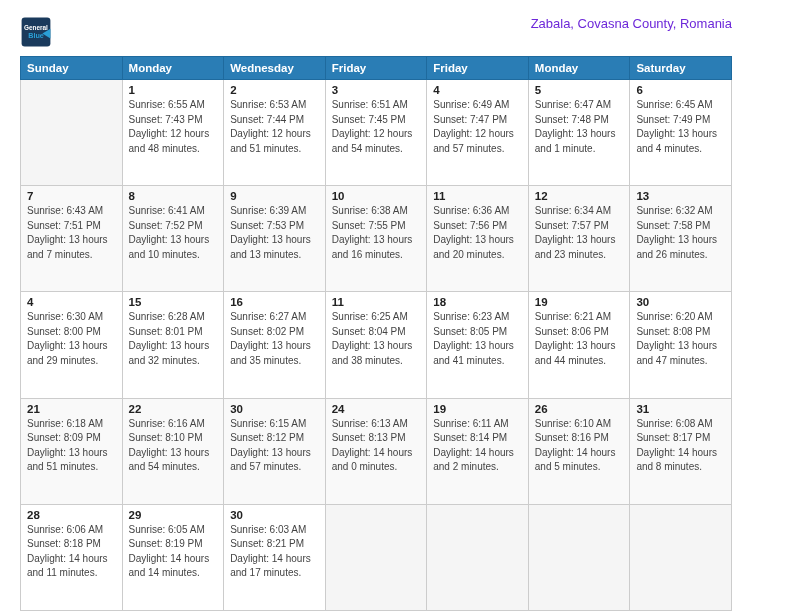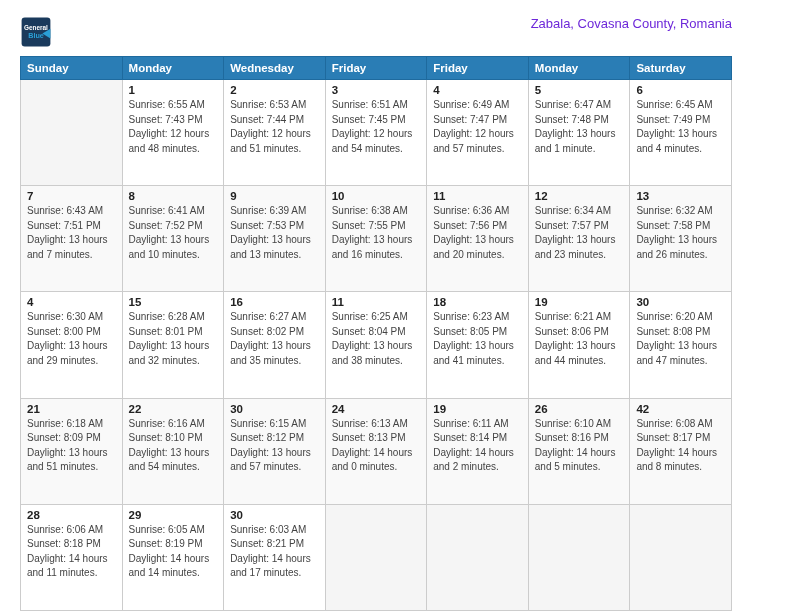--- a/index.html
+++ b/index.html
@@ -225,21 +225,21 @@
           </td>
           <td>
             <span class="day-num">19</span>
             <div class="day-info">Sunrise: 6:11 AM<br>Sunset: 8:14 PM<br>Daylight: 14 hours<br>and 2 minutes.</div>
           </td>
           <td>
             <span class="day-num">26</span>
             <div class="day-info">Sunrise: 6:10 AM<br>Sunset: 8:16 PM<br>Daylight: 14 hours<br>and 5 minutes.</div>
           </td>
           <td>
-            <span class="day-num">42</span>
+            <span class="day-num">31</span>
             <div class="day-info">Sunrise: 6:08 AM<br>Sunset: 8:17 PM<br>Daylight: 14 hours<br>and 8 minutes.</div>
           </td>
         </tr>
         <tr>
           <td>
             <span class="day-num">28</span>
             <div class="day-info">Sunrise: 6:06 AM<br>Sunset: 8:18 PM<br>Daylight: 14 hours<br>and 11 minutes.</div>
           </td>
           <td>
             <span class="day-num">29</span>

